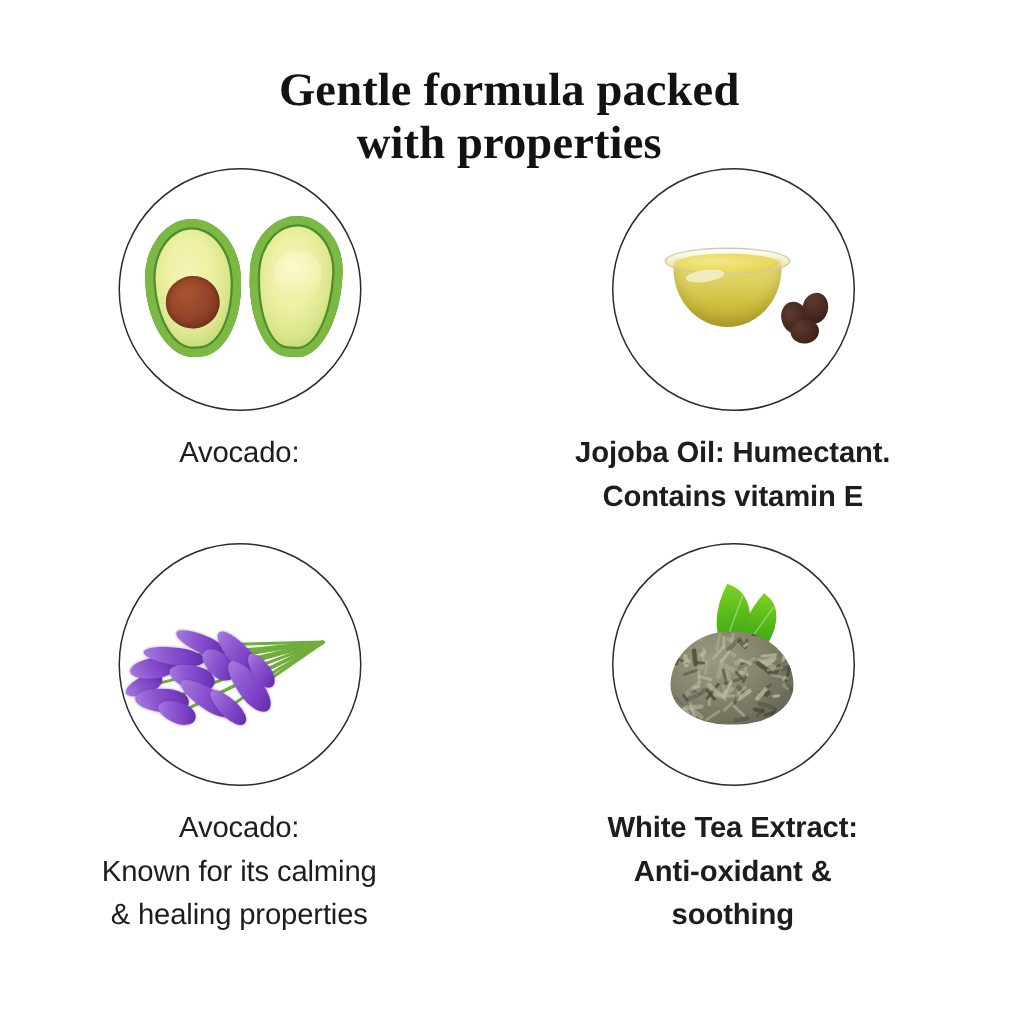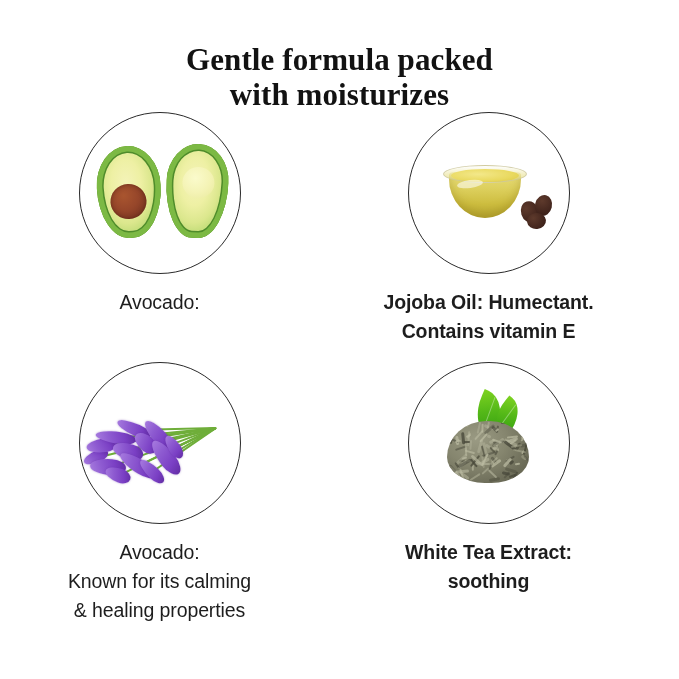--- a/index.html
+++ b/index.html
@@ -255,21 +255,21 @@
     transform: translateX(-50%) rotate(-4deg);
   }
 </style>
 </head>
 <body>
 
 <div class="infographic">
 
   <div class="title">
     <span class="ln">Gentle formula packed</span>
-    <span class="ln">with moisturizes</span>
+    <span class="ln">with properties</span>
   </div>
 
   <div class="grid">
 
     <div class="row">
 
       <div class="cell cell-left">
         <div class="circle">
           <div class="art">
             <div class="avo-half avo-left">
@@ -467,20 +467,21 @@
                 <div class="tea-strand" style="left: 48.3207px; top: 8.26764px; width: 4.29094px; height: 1.9401px; transform: rotate(-41.0617deg); opacity: 0.93;"></div>
                 <div class="tea-strand" style="left: 13.7807px; top: 27.5908px; width: 11.976px; height: 2.03776px; transform: rotate(87.9344deg); opacity: 0.69;"></div>
                 <div class="tea-strand dk" style="left: 71.4244px; top: 6.80023px; width: 11.8156px; height: 2.67822px; transform: rotate(-79.2269deg); opacity: 0.89;"></div>
                 <div class="tea-strand dk" style="left: 56.3444px; top: 53.1244px; width: 7.84995px; height: 2.43432px; transform: rotate(-49.7677deg); opacity: 0.5;"></div>
                 <div class="tea-strand dk" style="left: 17.4109px; top: 20.3102px; width: 6.15615px; height: 2.13075px; transform: rotate(2.42284deg); opacity: 0.9;"></div>
               </div>
           </div>
         </div>
         <div class="caption">
           <span class="ln">White Tea Extract:</span>
+          <span class="ln">Anti-oxidant &amp;</span>
           <span class="ln">soothing</span>
         </div>
       </div>
 
     </div>
 
   </div>
 </div>
 
 </body></html>

